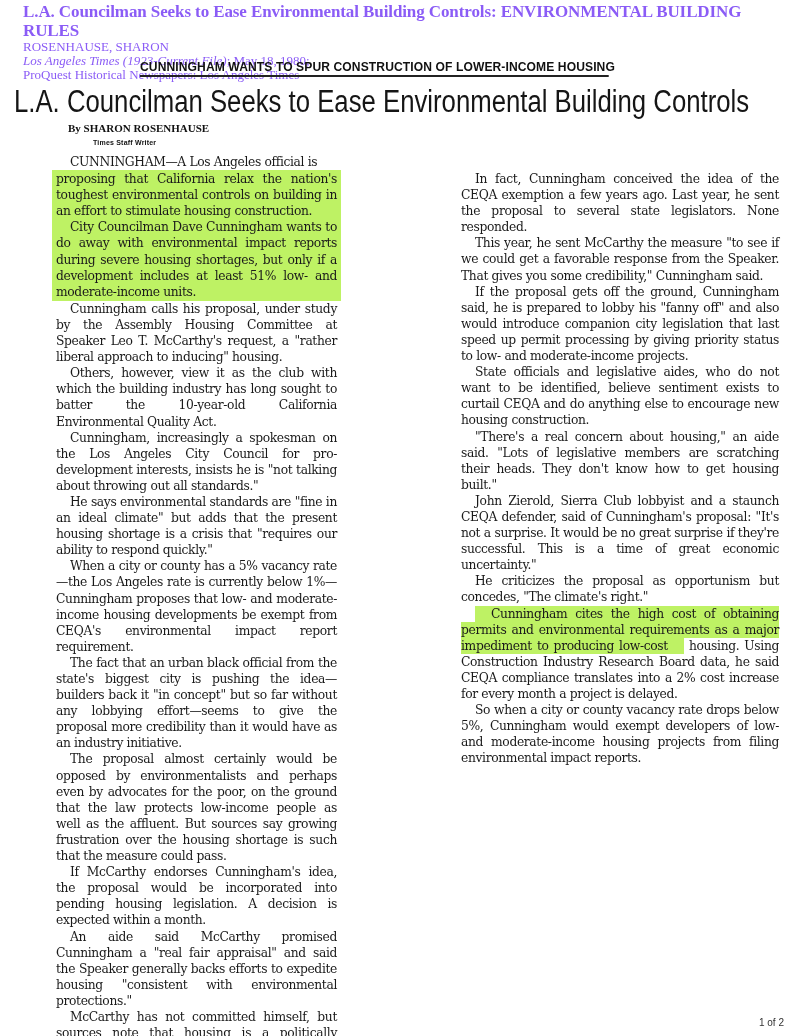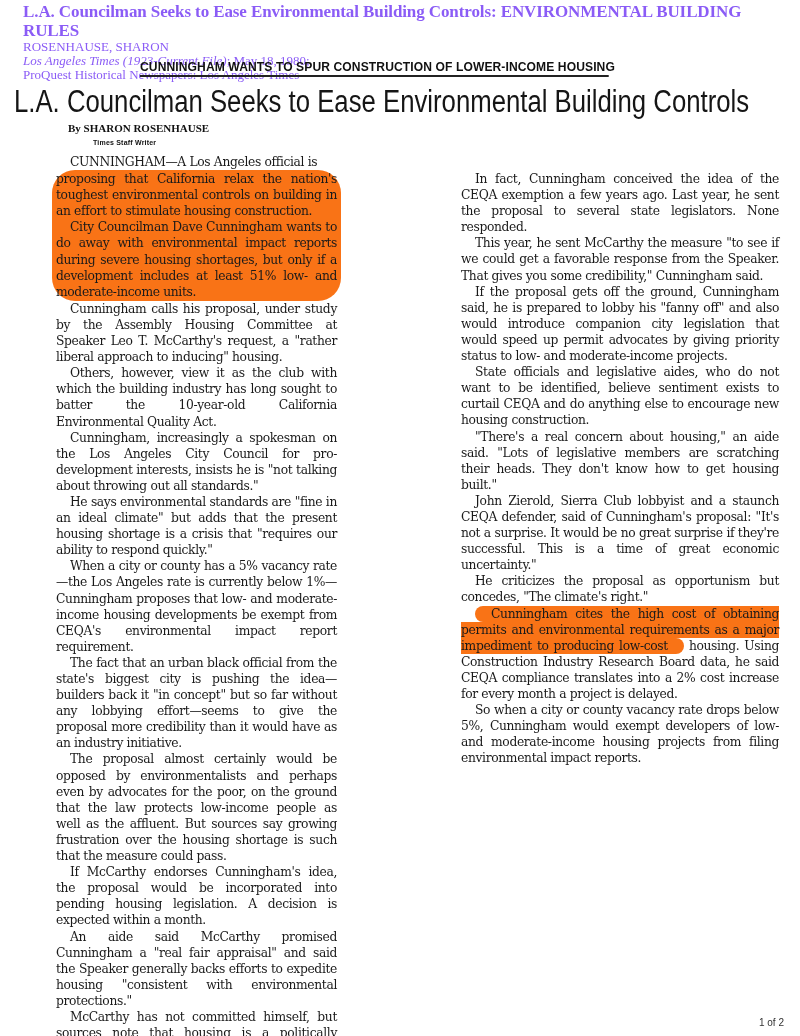--- a/index.html
+++ b/index.html
@@ -9,21 +9,21 @@
   .citation .line { font-size: 13px; line-height: 14px; }
   .citation .italic { font-style: italic; margin-top: 20px; }
   .kicker { position: absolute; left: 140px; top: 59px; width: 504px; font-family: "Liberation Sans", sans-serif; font-weight: bold; font-size: 13px; letter-spacing: 0.1px; line-height: 15px; white-space: nowrap; border-bottom: 2px solid #222; padding-bottom: 1px; transform: scaleX(0.93); transform-origin: left; }
   .headline { position: absolute; left: 14px; top: 84px; font-family: "Liberation Sans Narrow", "Liberation Sans", sans-serif; font-size: 31px; line-height: 36px; white-space: nowrap; transform: scaleX(0.83); transform-origin: left; color: #151515; }
   .byline { position: absolute; left: 68px; top: 122px; font-family: "Liberation Serif", serif; font-weight: bold; font-size: 11px; }
   .staff { position: absolute; left: 93px; top: 139px; font-family: "Liberation Sans", sans-serif; font-weight: bold; font-size: 7px; letter-spacing: 0.2px; }
   .column { position: absolute; font-family: "DejaVu Serif", serif; font-size: 12.3px; line-height: 16.1px; text-align: justify; color: #1a1a1a; letter-spacing: -0.35px; }
   .col-left { left: 56px; top: 154px; width: 281px; }
   .col-right { left: 461px; top: 171px; width: 318px; }
   .para { margin: 0; text-indent: 14px; }
-  .hl { background: #f97316; margin-left: -4px; margin-right: -4px; padding: 1px 4px; border-radius: 23px; }
+  .hl { background: #bef264; margin-left: -4px; margin-right: -4px; padding: 1px 4px; }
   .pager { position: absolute; right: 16px; top: 1017px; font-family: "Liberation Sans", sans-serif; font-size: 10px; color: #333; }
 </style>
 </head>
 <body>
 
 <div class="citation">
   <div class="title">L.A. Councilman Seeks to Ease Environmental Building Controls: ENVIRONMENTAL BUILDING RULES</div>
   <div class="line">ROSENHAUSE, SHARON</div>
   <div class="line"><span class="italic">Los Angeles Times (1923-Current File)</span><span>; May 18, 1980;</span></div>
   <div class="line">ProQuest Historical Newspapers: Los Angeles Times</div>
@@ -48,21 +48,21 @@
   <p class="para">The fact that an urban black official from the state's biggest city is pushing the idea—builders back it "in concept" but so far without any lobbying effort—seems to give the proposal more credibility than it would have as an industry initiative.</p>
   <p class="para">The proposal almost certainly would be opposed by environmentalists and perhaps even by advocates for the poor, on the ground that the law protects low-income people as well as the affluent. But sources say growing frustration over the housing shortage is such that the measure could pass.</p>
   <p class="para">If McCarthy endorses Cunningham's idea, the proposal would be incorporated into pending housing legislation. A decision is expected within a month.</p>
   <p class="para">An aide said McCarthy promised Cunningham a "real fair appraisal" and said the Speaker generally backs efforts to expedite housing "consistent with environmental protections."</p>
   <p class="para">McCarthy has not committed himself, but sources note that housing is a politically charged issue this year.</p>
 </div>
 
 <div class="column col-right">
   <p class="para">In fact, Cunningham conceived the idea of the CEQA exemption a few years ago. Last year, he sent the proposal to several state legislators. None responded.</p>
   <p class="para">This year, he sent McCarthy the measure "to see if we could get a favorable response from the Speaker. That gives you some credibility," Cunningham said.</p>
-  <p class="para">If the proposal gets off the ground, Cunningham said, he is prepared to lobby his "fanny off" and also would introduce companion city legislation that would speed up permit advocates by giving priority status to low- and moderate-income projects.</p>
+  <p class="para">If the proposal gets off the ground, Cunningham said, he is prepared to lobby his "fanny off" and also would introduce companion city legislation that last speed up permit processing by giving priority status to low- and moderate-income projects.</p>
   <p class="para">State officials and legislative aides, who do not want to be identified, believe sentiment exists to curtail CEQA and do anything else to encourage new housing construction.</p>
   <p class="para">"There's a real concern about housing," an aide said. "Lots of legislative members are scratching their heads. They don't know how to get housing built."</p>
   <p class="para">John Zierold, Sierra Club lobbyist and a staunch CEQA defender, said of Cunningham's proposal: "It's not a surprise. It would be no great surprise if they're successful. This is a time of great economic uncertainty."</p>
   <p class="para">He criticizes the proposal as opportunism but concedes, "The climate's right."</p>
   <p class="para"><span class="hl" style="margin:0;padding:1px 16px;">Cunningham cites the high cost of obtaining permits and environmental requirements as a major impediment to producing low-cost</span><span> housing. Using Construction Industry Research Board data, he said CEQA compliance translates into a 2% cost increase for every month a project is delayed.</span></p>
   <p class="para">So when a city or county vacancy rate drops below 5%, Cunningham would exempt developers of low- and moderate-income housing projects from filing environmental impact reports.</p>
 </div>
 
 <div class="pager">1 of 2</div>
 

